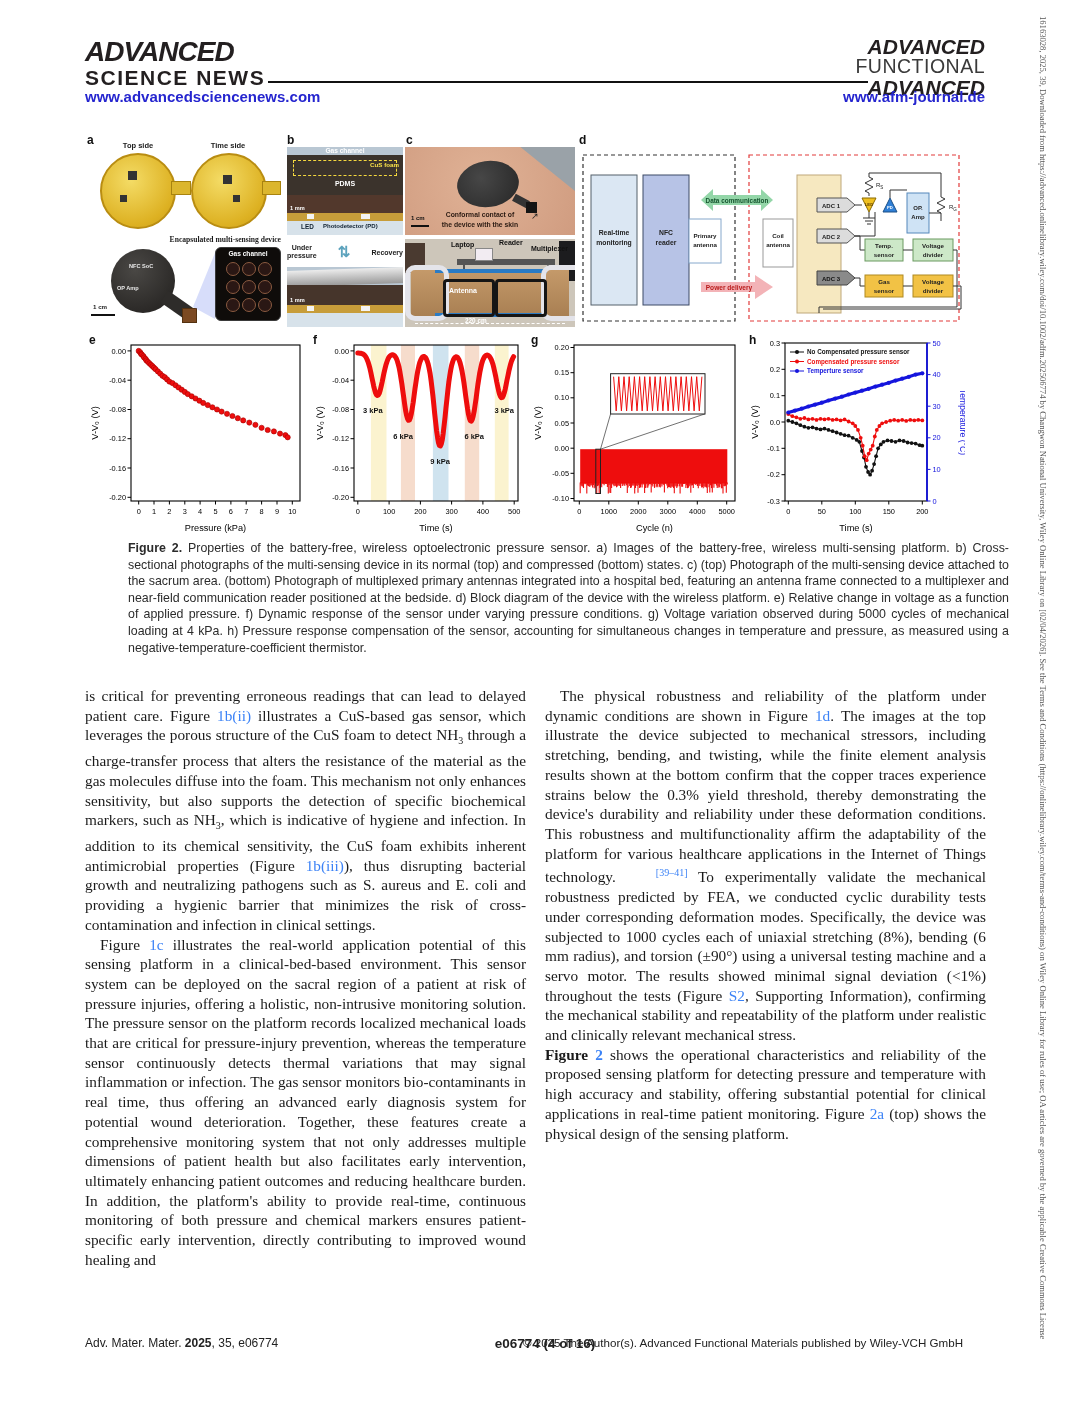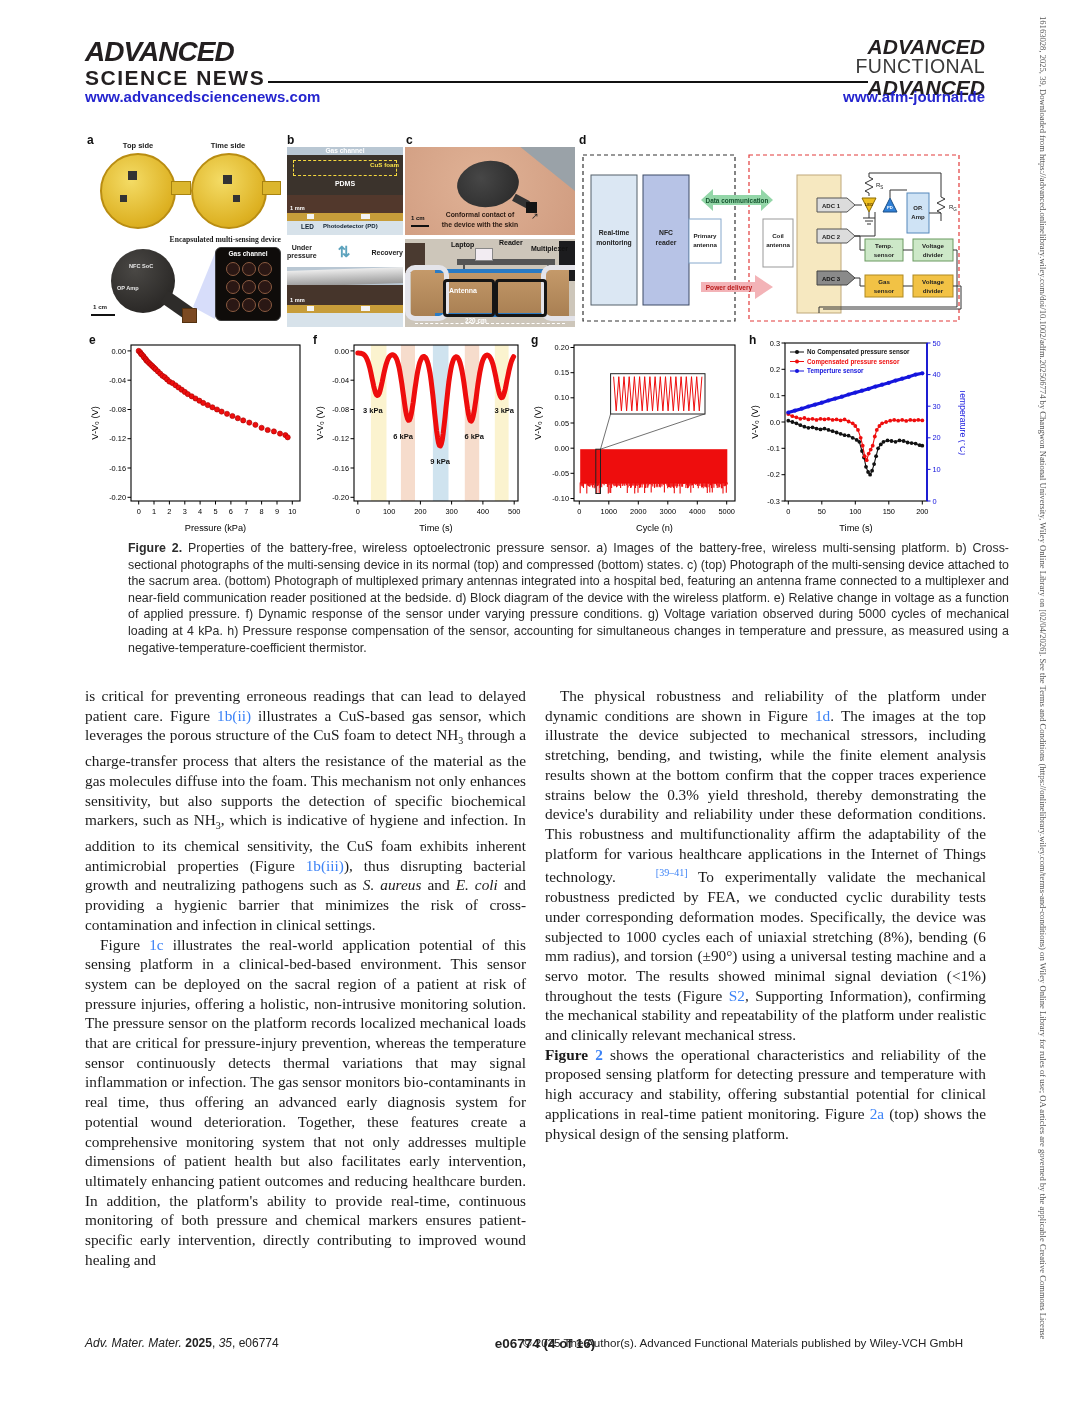--- a/index.html
+++ b/index.html
@@ -1,20 +1,20 @@
 <!DOCTYPE html>
 <html lang="en"><head>
 <meta charset="utf-8">
 <style>
   html,body{margin:0;padding:0;background:#fff;}
   .page{position:relative;width:1070px;height:1406px;background:#fff;overflow:hidden;
         font-family:"Liberation Serif",serif;color:#1a1a1a;border-radius:6px;}
   .lnk{color:#3b82f6;}
   .bld{font-weight:bold;}
-  .ital{font-style:italic;}
+  .ital{}
 
   
   .asn-logo{position:absolute;left:85px;top:38px;line-height:1;}
   .asn-l1{font-family:"Liberation Sans",sans-serif;font-weight:900;font-style:italic;font-size:28px;letter-spacing:-1px;color:#231f20;}
   .asn-l2{font-family:"Liberation Sans",sans-serif;font-weight:700;font-size:21px;letter-spacing:1.5px;color:#231f20;margin-top:1px;}
   .hdr-rule{position:absolute;left:268px;top:81px;width:600px;height:1.6px;background:#111;}
   .asn-url{position:absolute;left:85px;top:88px;font-family:"Liberation Sans",sans-serif;font-weight:700;font-size:15px;color:#2525cf;}
   .afm-logo{position:absolute;left:845px;top:36px;width:140px;text-align:right;line-height:1;}
   .afm-l1{font-family:"Liberation Sans",sans-serif;font-weight:900;font-style:italic;font-size:21px;color:#231f20;}
   .afm-l2{font-family:"Liberation Sans",sans-serif;font-weight:400;font-size:19.5px;letter-spacing:0.5px;color:#3a3a3a;}

